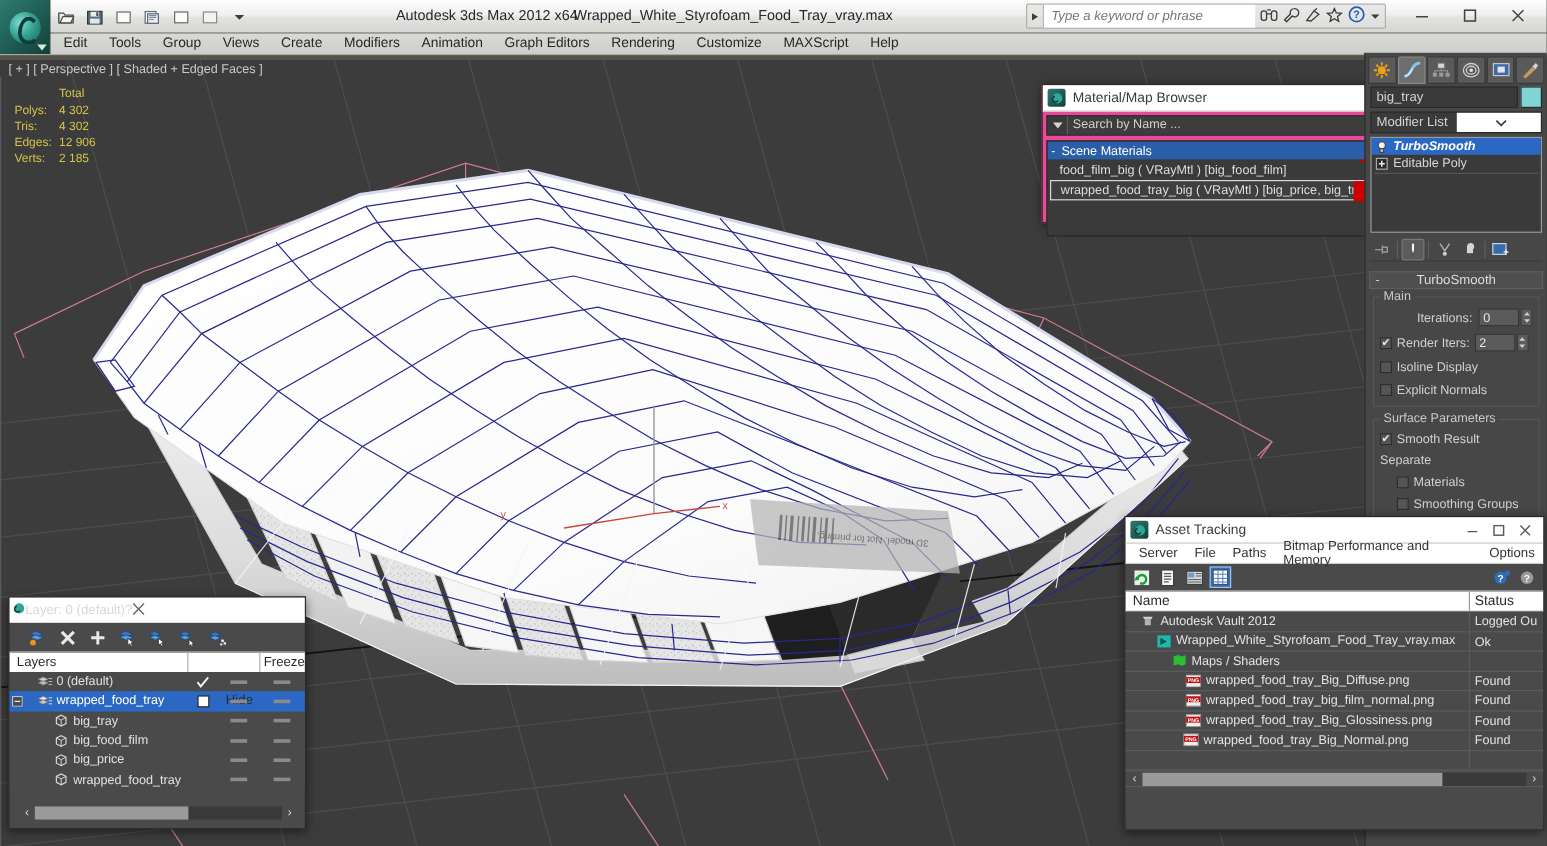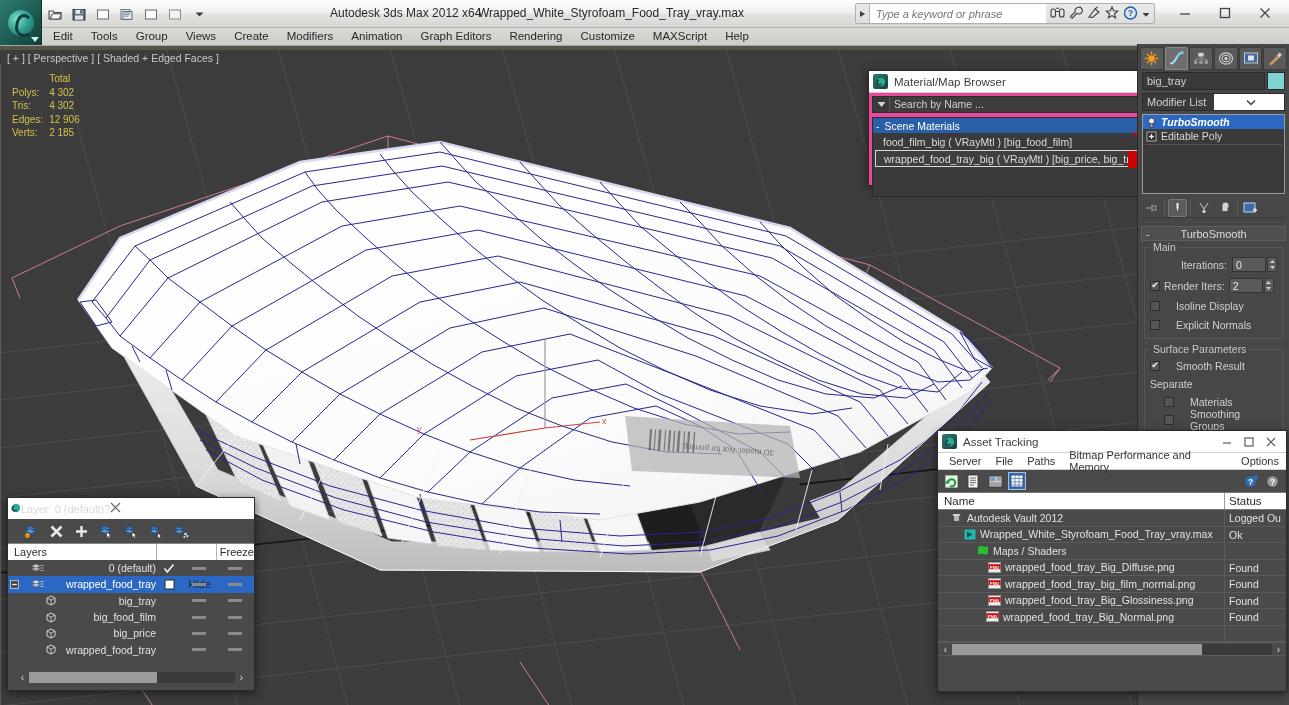--- a/index.html
+++ b/index.html
@@ -234,21 +234,21 @@
     display:flex;flex-direction:column;align-items:center;justify-content:center;
   }
   .cbx {
     width: 10px; height: 10px; background: #555; border: 1px solid #2d2d2d;
     display: inline-flex; align-items: center; justify-content: center; margin-right: 4px;
     flex: none;
   }
   .cbx.checked::after {
     content: "✔"; font-size: 9px; color: #e8e8e8; line-height: 9px;
   }
-  .crow { display: flex; align-items: center; height: 15px; font-size: 10.5px; color: #d0d0d0; gap: 12px; }
+  .crow { display: flex; align-items: center; height: 15px; font-size: 10.5px; color: #d0d0d0; }
 
   
   #assettrack { left: 937px; top: 430px; width: 350px; height: 262px; background: #4a4a4a; }
   .at-menu {
     height: 17px; background: #ffffff; display: flex; align-items: center;
     padding-left: 4px; gap: 0px; border-bottom: 1px solid #cfcfcf;
   }
   .at-menu .m { font-size: 11px; color: #333; padding: 0 7px; }
   .at-tools {
     height: 22px; display: flex; align-items: center; padding: 0 4px; gap: 4px;
@@ -283,21 +283,21 @@
   #layerwin { left: 7px; top: 497px; width: 248px; height: 194px; background: #4a4a4a; }
   .lw-cap { height: 21px; background: #ffffff; display: flex; align-items: center; padding: 0 3px; }
   .lw-tools { height: 24px; display: flex; align-items: center; gap: 7px; padding-left: 14px; }
   .lw-tools .lt { width: 18px; height: 18px; display: flex; align-items: center; justify-content: center; }
   .lw-head { display: flex; height: 17px; background: #ffffff; border-top:1px solid #888; }
   .lw-head .h1 { flex: 1; font-size: 11px; color: #2b2b2b; padding-left: 6px; line-height:16px;}
   .lw-head .hgap { width: 26px; border-left:1px solid #b0b0b0;}
   .lw-head .h2 { width: 34px; font-size: 11px; color: #2b2b2b; text-align:center; line-height:16px; border-left:1px solid #b0b0b0;margin-top:32px;}
   .lw-head .h3 { width: 38px; font-size: 11px; color: #2b2b2b; text-align:right; line-height:16px; border-left:1px solid #b0b0b0;}
   .lw-rows { background: #4a4a4a; }
-  .lw-row { display: flex; height: 16.3px; align-items: center; font-size: 10.5px; color: #e0e0e0; text-align: right; }
+  .lw-row { display: flex; height: 16.3px; align-items: center; font-size: 10.5px; color: #e0e0e0; }
   .lw-row.sel { background: #2a68c4; color: #ffffff; }
   .lw-row .exp { width: 12px; display:flex;align-items:center;justify-content:center; flex:none;}
   .lw-row .lico { width: 14px; height: 12px; margin-right: 3px; flex:none; display:flex;align-items:center;justify-content:center;}
   .lw-row .nm { flex: 1; overflow:hidden; white-space:nowrap;}
   .lw-row .ck { width: 26px; display: flex; align-items: center; justify-content: center; flex:none;}
   .lw-row .hd { width: 34px; display: flex; align-items: center; justify-content: center; flex:none;}
   .lw-row .fz { width: 38px; display: flex; align-items: center; justify-content: center; flex:none;}
   .dash { width: 14px; height: 3px; background: #8a8a8a; }
   .lw-hscroll {
     position:absolute; left:8px; right:6px; bottom: 6px; height: 13px; display: flex; align-items: center;

